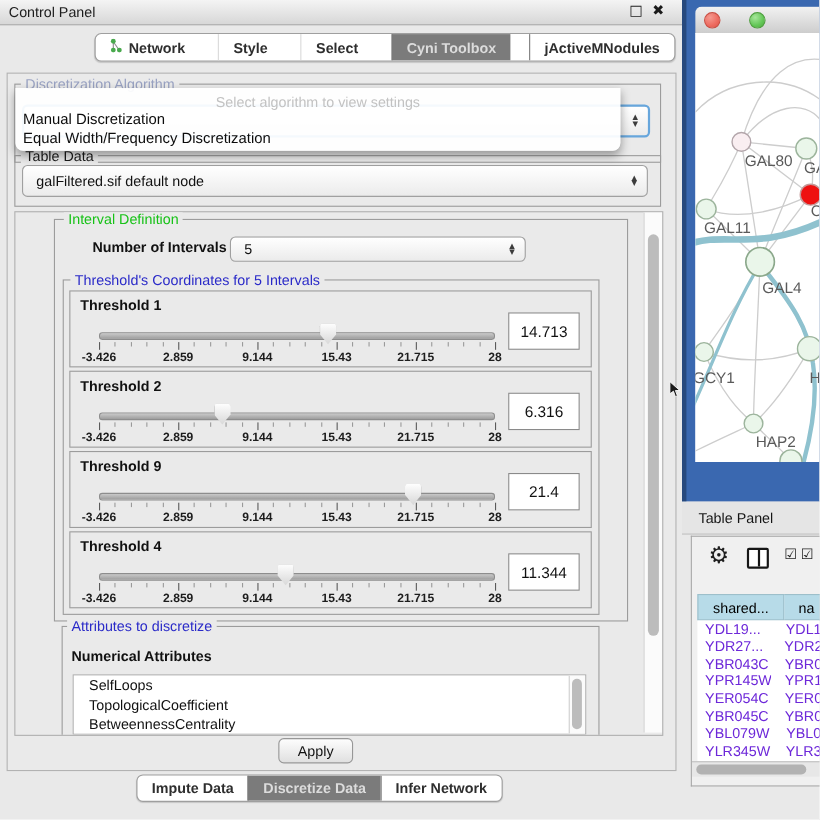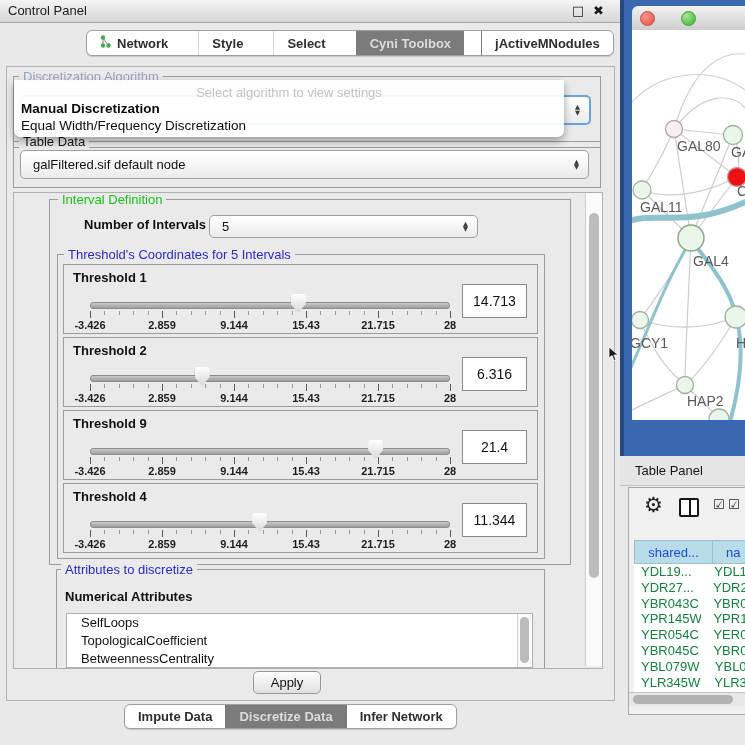--- a/index.html
+++ b/index.html
@@ -69,24 +69,24 @@
   .canvas{position:absolute;left:12px;top:30px;width:113px;height:390px;background:#fff;overflow:hidden;}
 
   .tpheader{left:620px;top:456px;width:125px;height:29px;background:#e5e5e5;border-bottom:1px solid #c2c2c2;}
   .tpheader .t{position:absolute;left:15px;top:0;line-height:29px;font-size:13px;color:#151515;}
   .tpanel{left:628px;top:487px;width:117px;height:226px;background:#f0f0f0;border:1px solid #a8a8a8;border-right:none;overflow:hidden;}
   .gear{position:absolute;font-family:"DejaVu Sans",sans-serif;font-size:21px;color:#1f1f1f;}
   .colico{position:absolute;width:16px;height:15px;border:2px solid #161616;background:#fff;border-radius:2px;}
   .colico i{position:absolute;left:50%;top:0;bottom:0;width:2px;background:#161616;}
   .chk{position:absolute;font-family:"DejaVu Sans",sans-serif;font-size:13px;color:#1f1f1f;}
   .thead{position:absolute;left:5px;top:52px;right:0;height:24px;display:flex;}
-  .thead .hc{background:#b7dbe8;border:1px solid #9dbfca;border-left:none;font-size:13px;color:#1d4ed8;display:flex;align-items:center;justify-content:center;overflow:hidden;}
+  .thead .hc{background:#b7dbe8;border:1px solid #9dbfca;border-left:none;font-size:13px;color:#000000;display:flex;align-items:center;justify-content:center;overflow:hidden;}
   .thead .hc:first-child{border-left:1px solid #9dbfca;}
   .trows{position:absolute;left:5px;top:76px;right:0;height:128px;background:#fff;overflow:hidden;}
-  .trow{display:flex;height:15.8px;line-height:15.8px;font-size:13px;color:#15803d;white-space:nowrap;}
+  .trow{display:flex;height:15.8px;line-height:15.8px;font-size:13px;color:#6d28d9;white-space:nowrap;}
   .tc1{width:63px;padding-left:7px;overflow:hidden;}
   .tc2{padding-left:12px;overflow:hidden;}
   .hsb{position:absolute;left:0;right:0;top:204px;height:13px;background:#e7e7e7;border-top:1px solid #c0c0c0;}
   .hsb .ht{position:absolute;left:4px;top:2px;width:100px;height:9px;background:#b2b2b2;border-radius:4.5px;}
 
   svg text{font-family:"Liberation Sans",sans-serif;}
 </style>
 </head>
 <body>
 
@@ -128,21 +128,21 @@
   <div class="abs outerpanel"></div>
 
   <div class="abs groupbox" style="left:13px;top:76px;width:586px;height:70px;"></div>
   <span class="grouptitle gt-faint" style="left:19px;top:69px;">Discretization Algorithm</span>
   <div class="abs combo" style="left:20px;top:95px;width:567px;height:26px;border:2px solid #67a6dc;">
     <span class="stepper">▲<br>▼</span>
   </div>
 
   <div class="abs popup">
     <div class="hint">Select algorithm to view settings</div>
-    <div class="opt" style="top:21px;font-weight:bold;">Manual Discretization</div>
+    <div class="opt" style="top:21px;font-weight:normal;">Manual Discretization</div>
     <div class="opt" style="top:38px;">Equal Width/Frequency Discretization</div>
   </div>
 
   <div class="abs groupbox" style="left:13px;top:141px;width:586px;height:45px;"></div>
   <span class="grouptitle" style="left:19px;top:134px;color:#1a1a1a;">Table Data</span>
   <div class="abs combo" style="left:20px;top:150px;width:567px;height:27px;">
     <span class="val">galFiltered.sif default node</span>
     <span class="stepper">▲<br>▼</span>
   </div>
 

